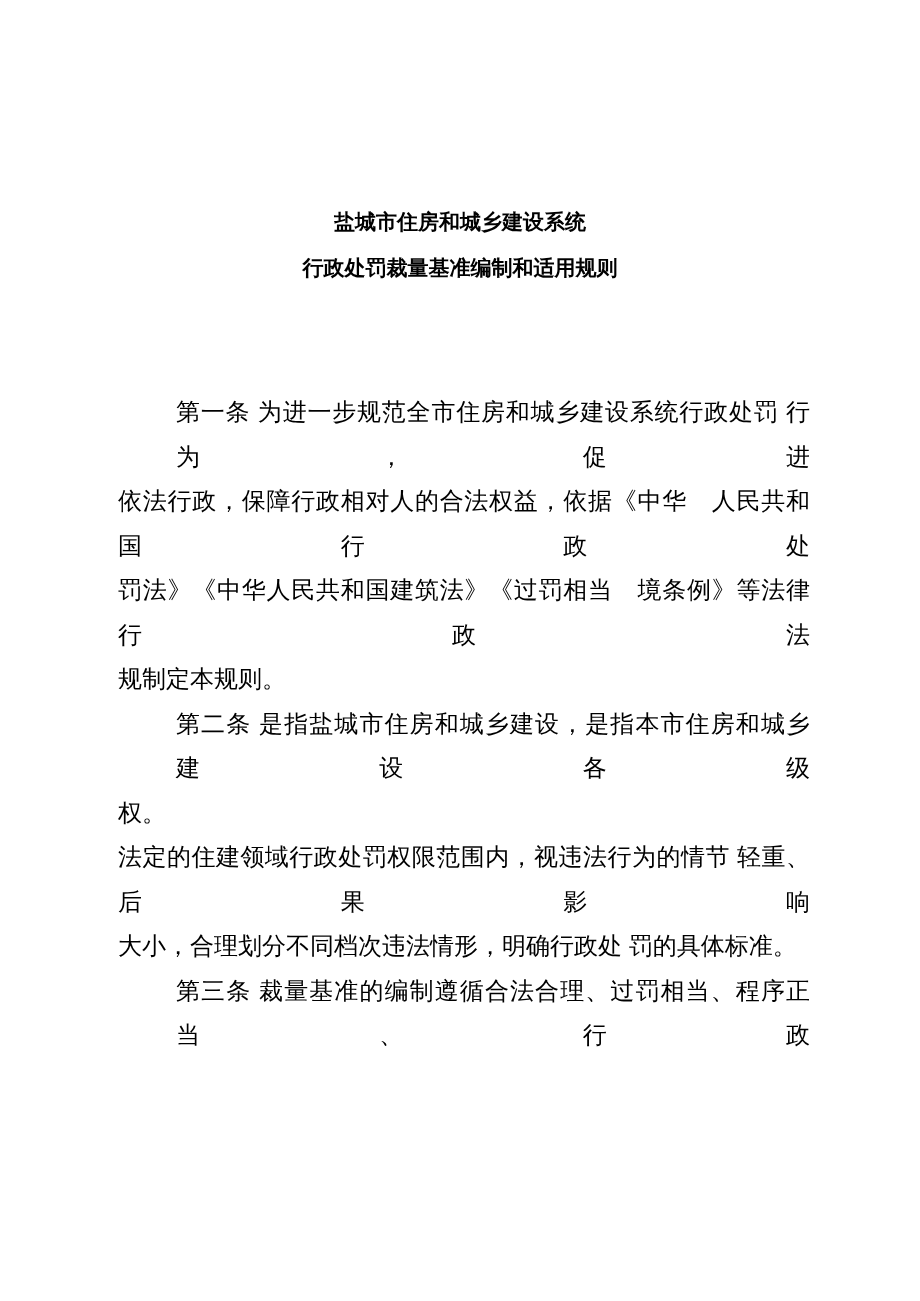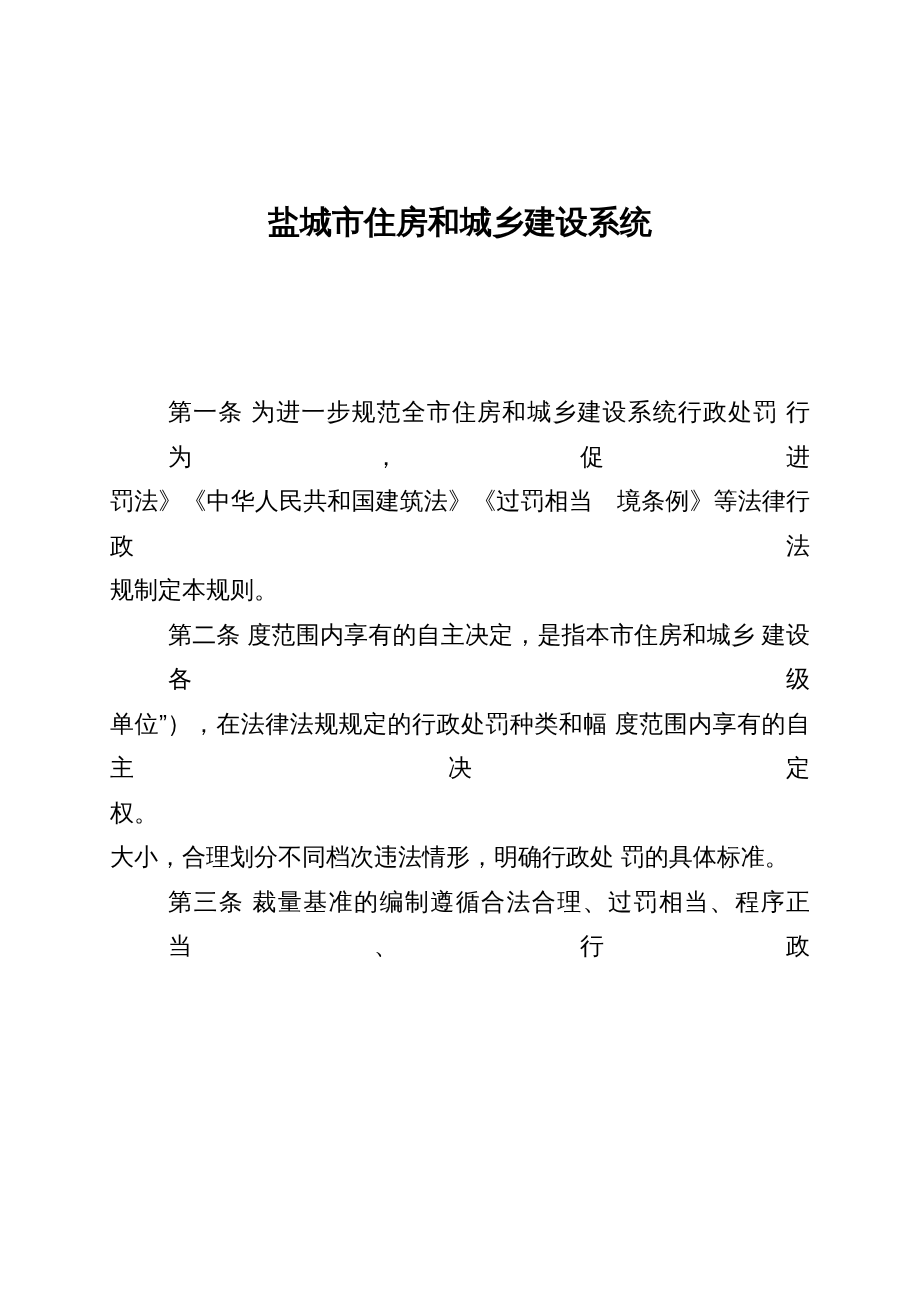--- a/index.html
+++ b/index.html
@@ -16,68 +16,71 @@
     font-family: "Liberation Sans", sans-serif;
     overflow: hidden;
   }
   .doc-title {
     position: absolute;
     top: 199px;
     left: 110px;
     width: 700px;
     text-align: center;
     font-weight: bold;
-    font-size: 32px;
+    font-size: 21px;
     line-height: 46px;
   }
   .title-line {
     display: block;
   }
   .doc-body {
     position: absolute;
     top: 390px;
     left: 110px;
     width: 700px;
     font-size: 24px;
     line-height: 44.5px;
   }
   .paragraph {
     margin: 0;
   }
   .line {
     text-align: justify;
     text-align-last: justify;
     white-space: pre-wrap;
+    margin-left: 8px;
   }
   .line.first {
     padding-left: 58px;
   }
   .line.last {
     text-align: right;
     text-align-last: left;
   }
 </style>
 </head>
 <body>
 
 <div class="page">
   <div class="doc-title">
     <span class="title-line">盐城市住房和城乡建设系统</span>
+    <span class="title-line">行政处罚裁量基准编制和适用规则</span>
   </div>
   <div class="doc-body">
       <div class="paragraph">
         <div class="line first">第一条 为进一步规范全市住房和城乡建设系统行政处罚 行为，促进</div>
+        <div class="line">依法行政，保障行政相对人的合法权益，依据《中华　人民共和国行政处</div>
         <div class="line">罚法》《中华人民共和国建筑法》《过罚相当　境条例》等法律行政法</div>
         <div class="line last">规制定本规则。</div>
       </div>
       <div class="paragraph">
-        <div class="line first">第二条 度范围内享有的自主决定，是指本市住房和城乡 建设各级</div>
-        <div class="line">单位”），在法律法规规定的行政处罚种类和幅 度范围内享有的自主决定</div>
+        <div class="line first">第二条 是指盐城市住房和城乡建设，是指本市住房和城乡 建设各级</div>
         <div class="line last">权。</div>
       </div>
       <div class="paragraph">
+        <div class="line">法定的住建领域行政处罚权限范围内，视违法行为的情节 轻重、后果影响</div>
         <div class="line last">大小，合理划分不同档次违法情形，明确行政处 罚的具体标准。</div>
       </div>
       <div class="paragraph">
         <div class="line first">第三条 裁量基准的编制遵循合法合理、过罚相当、程序正 当、行政</div>
       </div>
     </div>
 </div>
 
 </body></html>

